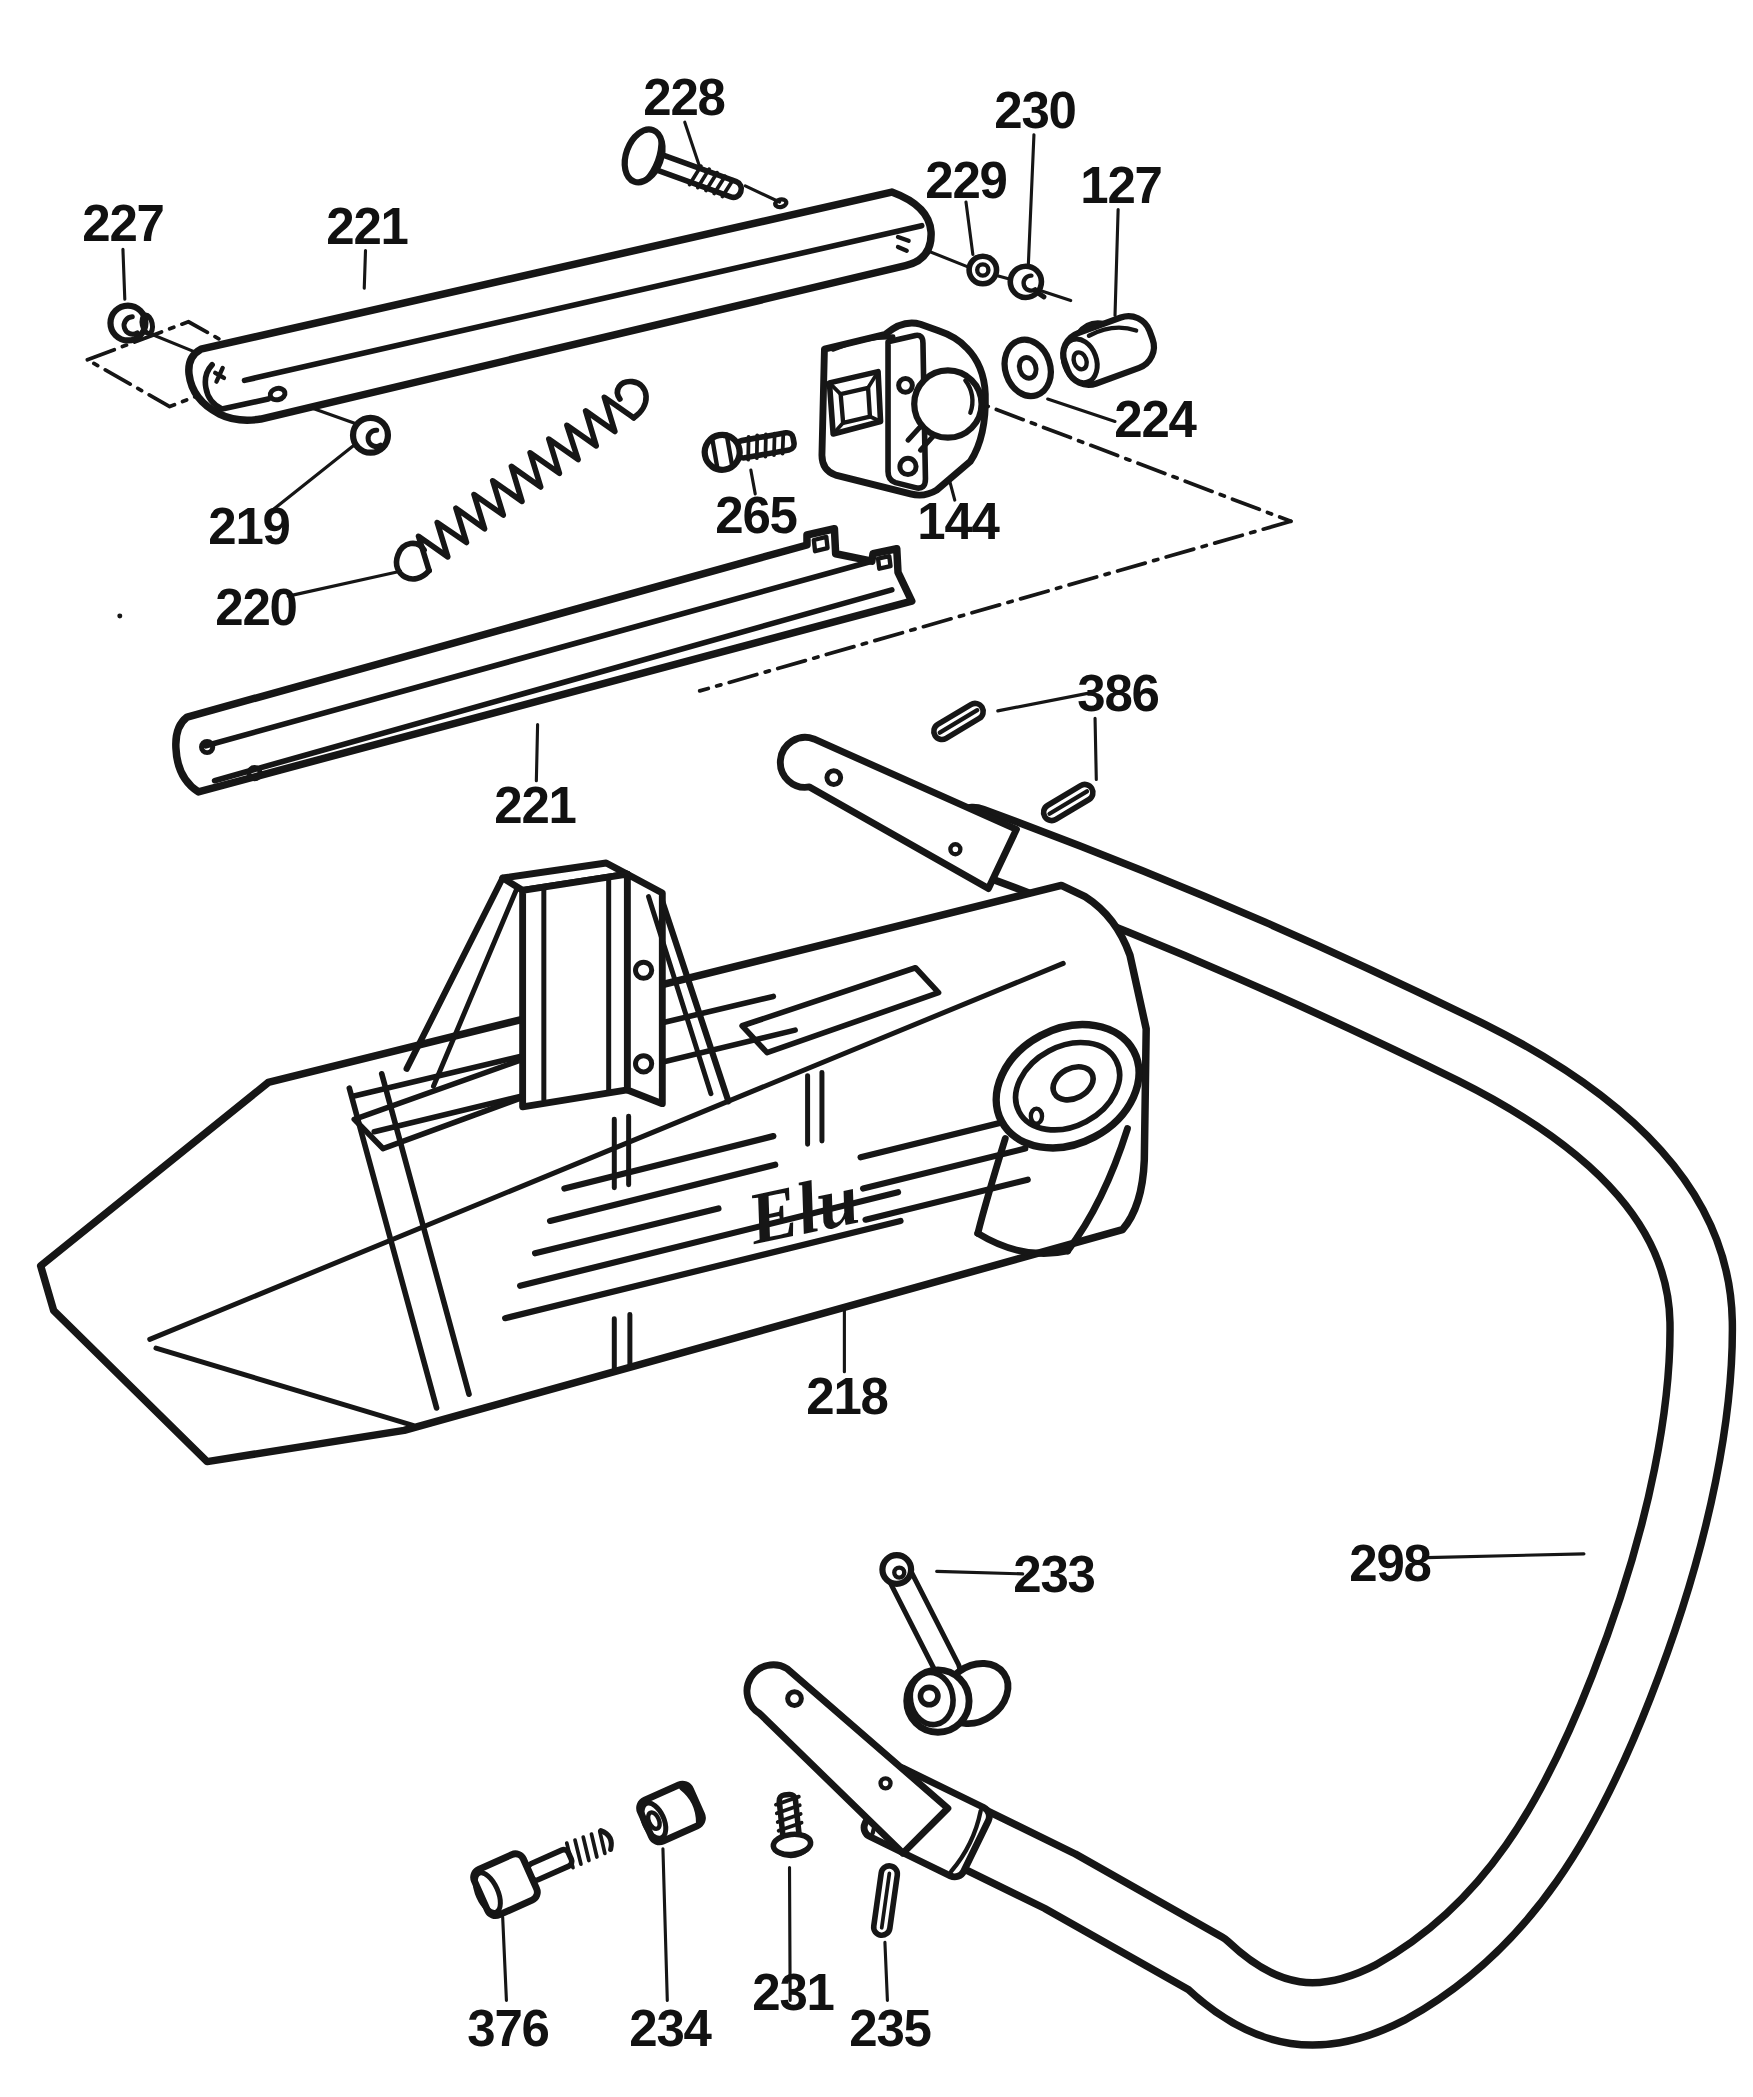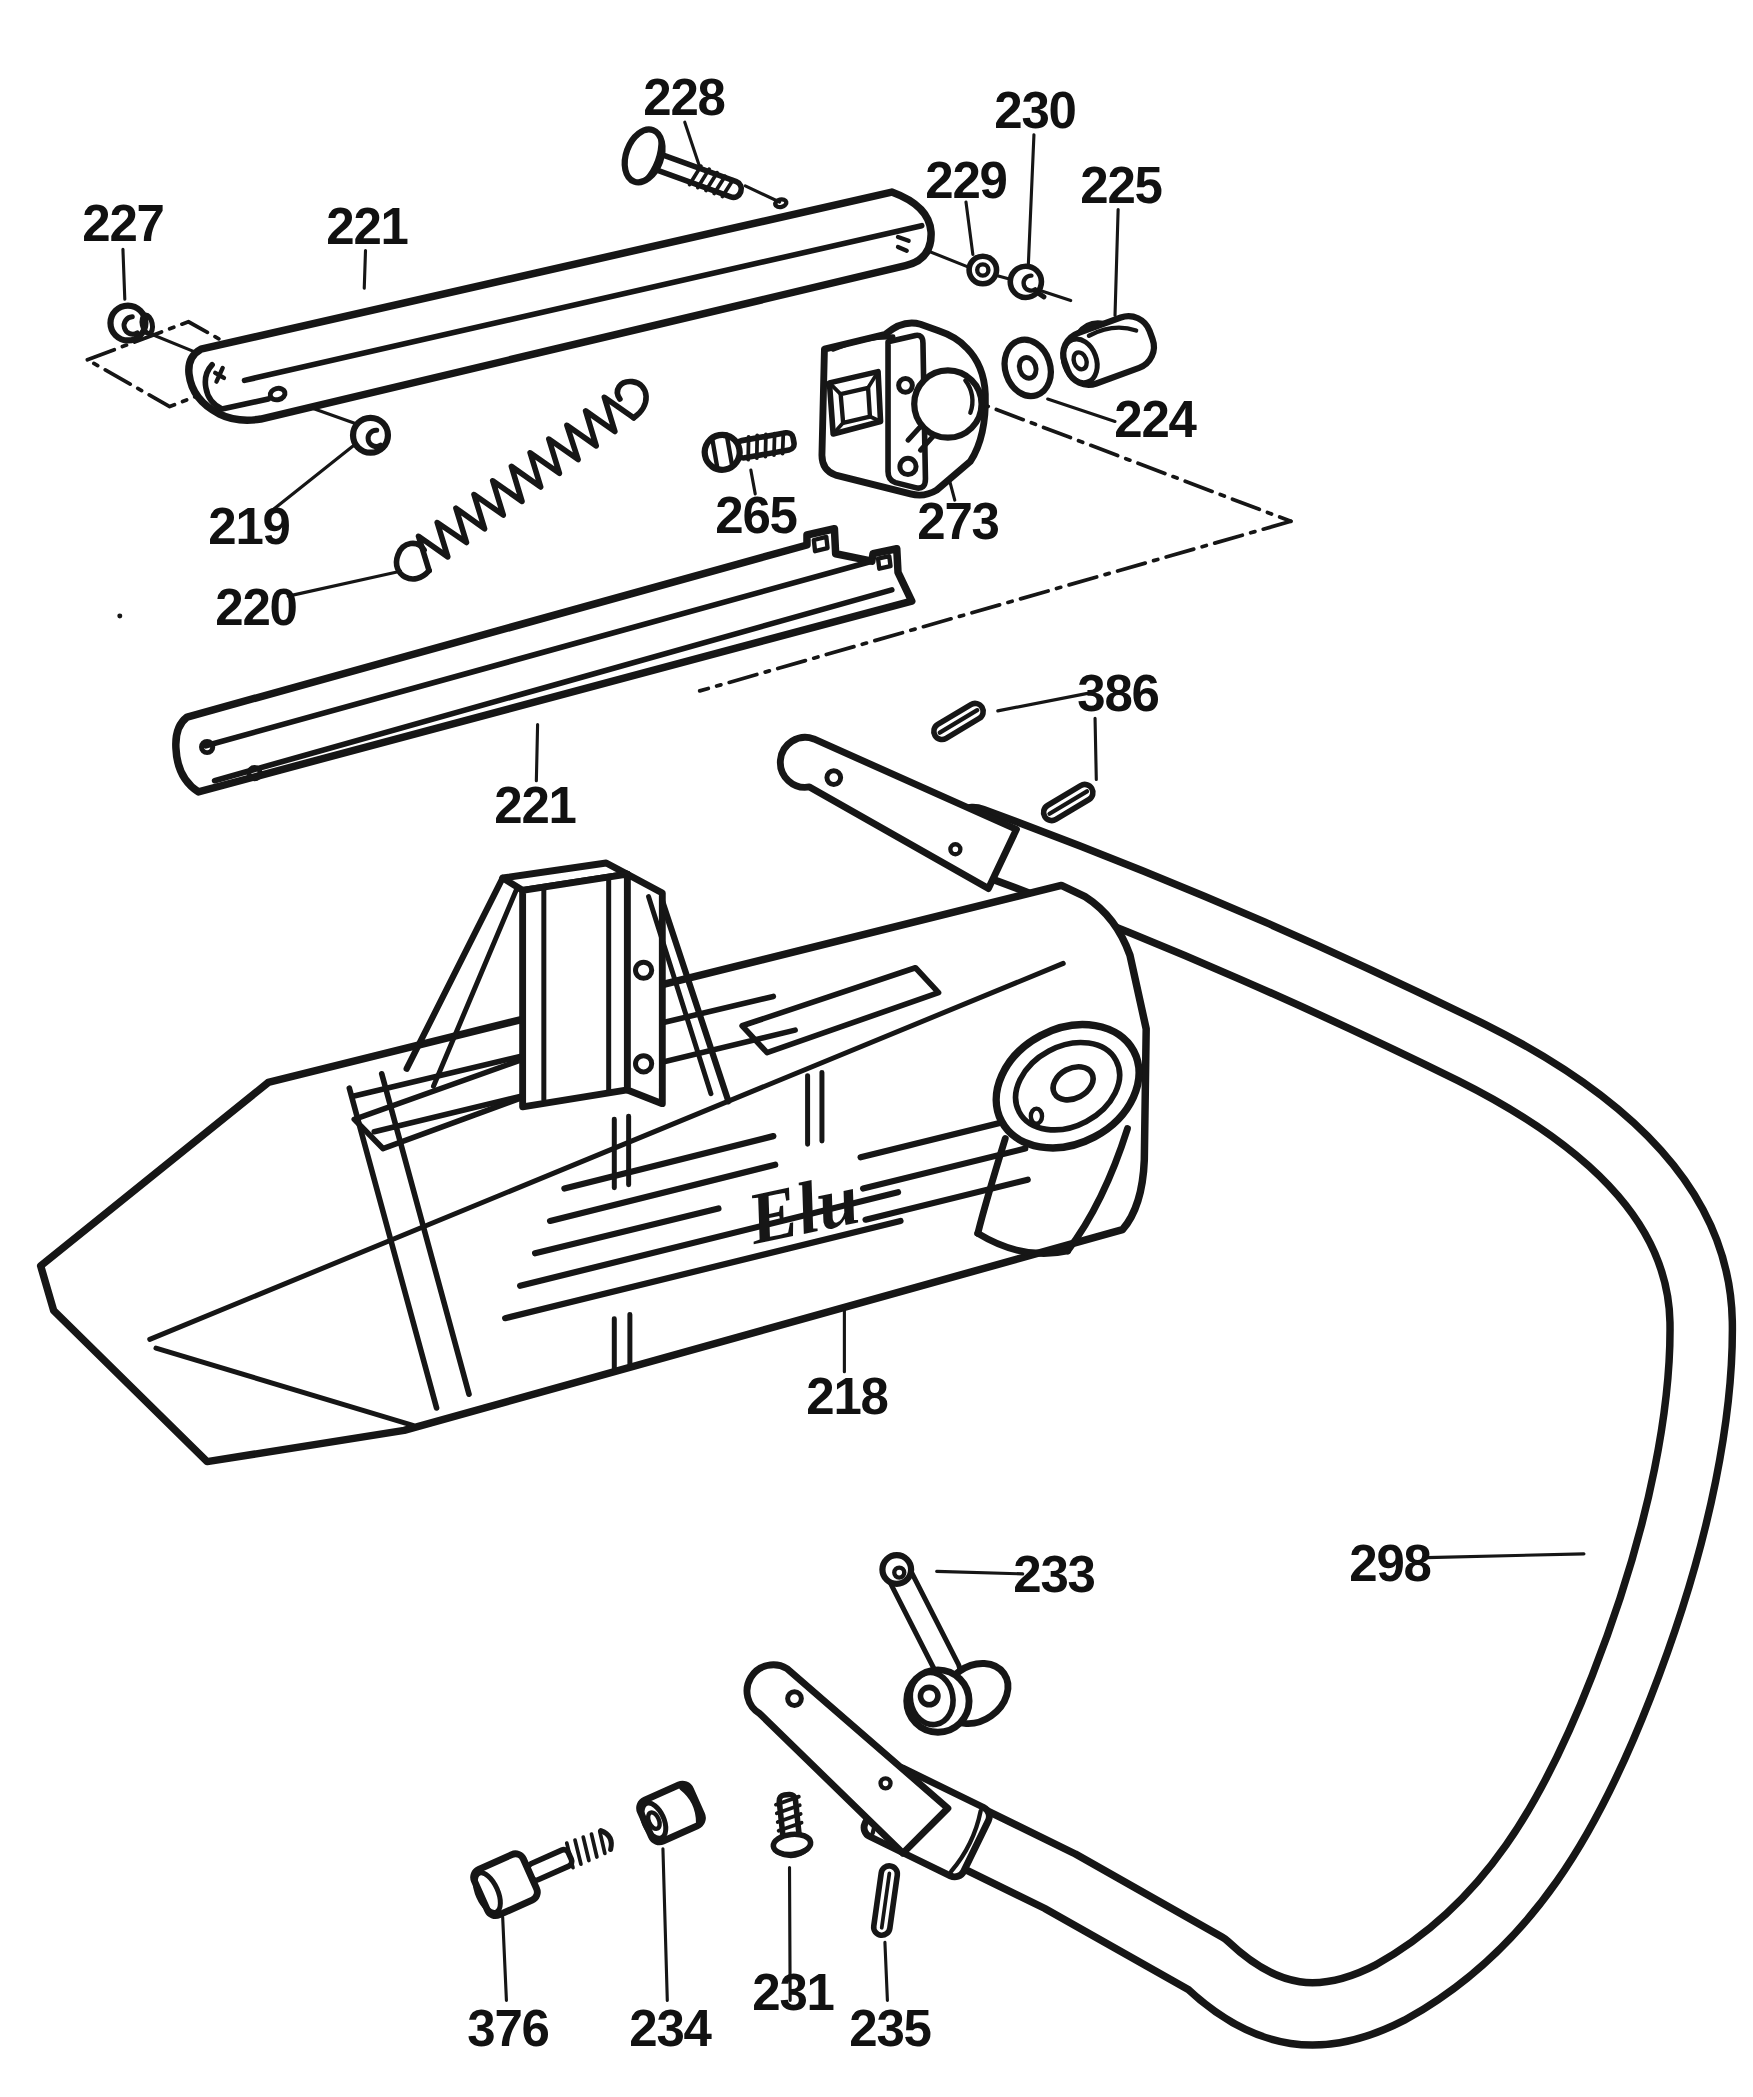--- a/index.html
+++ b/index.html
@@ -288,23 +288,23 @@
   </g>
 
   <circle cx="192" cy="988" r="4" fill="#161616" stroke="none"></circle>
 </svg>
 
 <span class="callout" style="left:684px;top:97px">228</span>
 <span class="callout" style="left:123px;top:223px">227</span>
 <span class="callout" style="left:367px;top:226px">221</span>
 <span class="callout" style="left:966px;top:180px">229</span>
 <span class="callout" style="left:1035px;top:110px">230</span>
-<span class="callout" style="left:1121px;top:185px">225</span>
+<span class="callout" style="left:1121px;top:185px">127</span>
 <span class="callout" style="left:1155px;top:419px">224</span>
-<span class="callout" style="left:958px;top:521px">273</span>
+<span class="callout" style="left:958px;top:521px">144</span>
 <span class="callout" style="left:756px;top:515px">265</span>
 <span class="callout" style="left:249px;top:526px">219</span>
 <span class="callout" style="left:256px;top:607px">220</span>
 <span class="callout" style="left:535px;top:805px">221</span>
 <span class="callout" style="left:1118px;top:693px">386</span>
 <span class="callout" style="left:847px;top:1396px">218</span>
 <span class="callout" style="left:1054px;top:1574px">233</span>
 <span class="callout" style="left:1390px;top:1563px">298</span>
 <span class="callout" style="left:508px;top:2028px">376</span>
 <span class="callout" style="left:670px;top:2028px">234</span>

